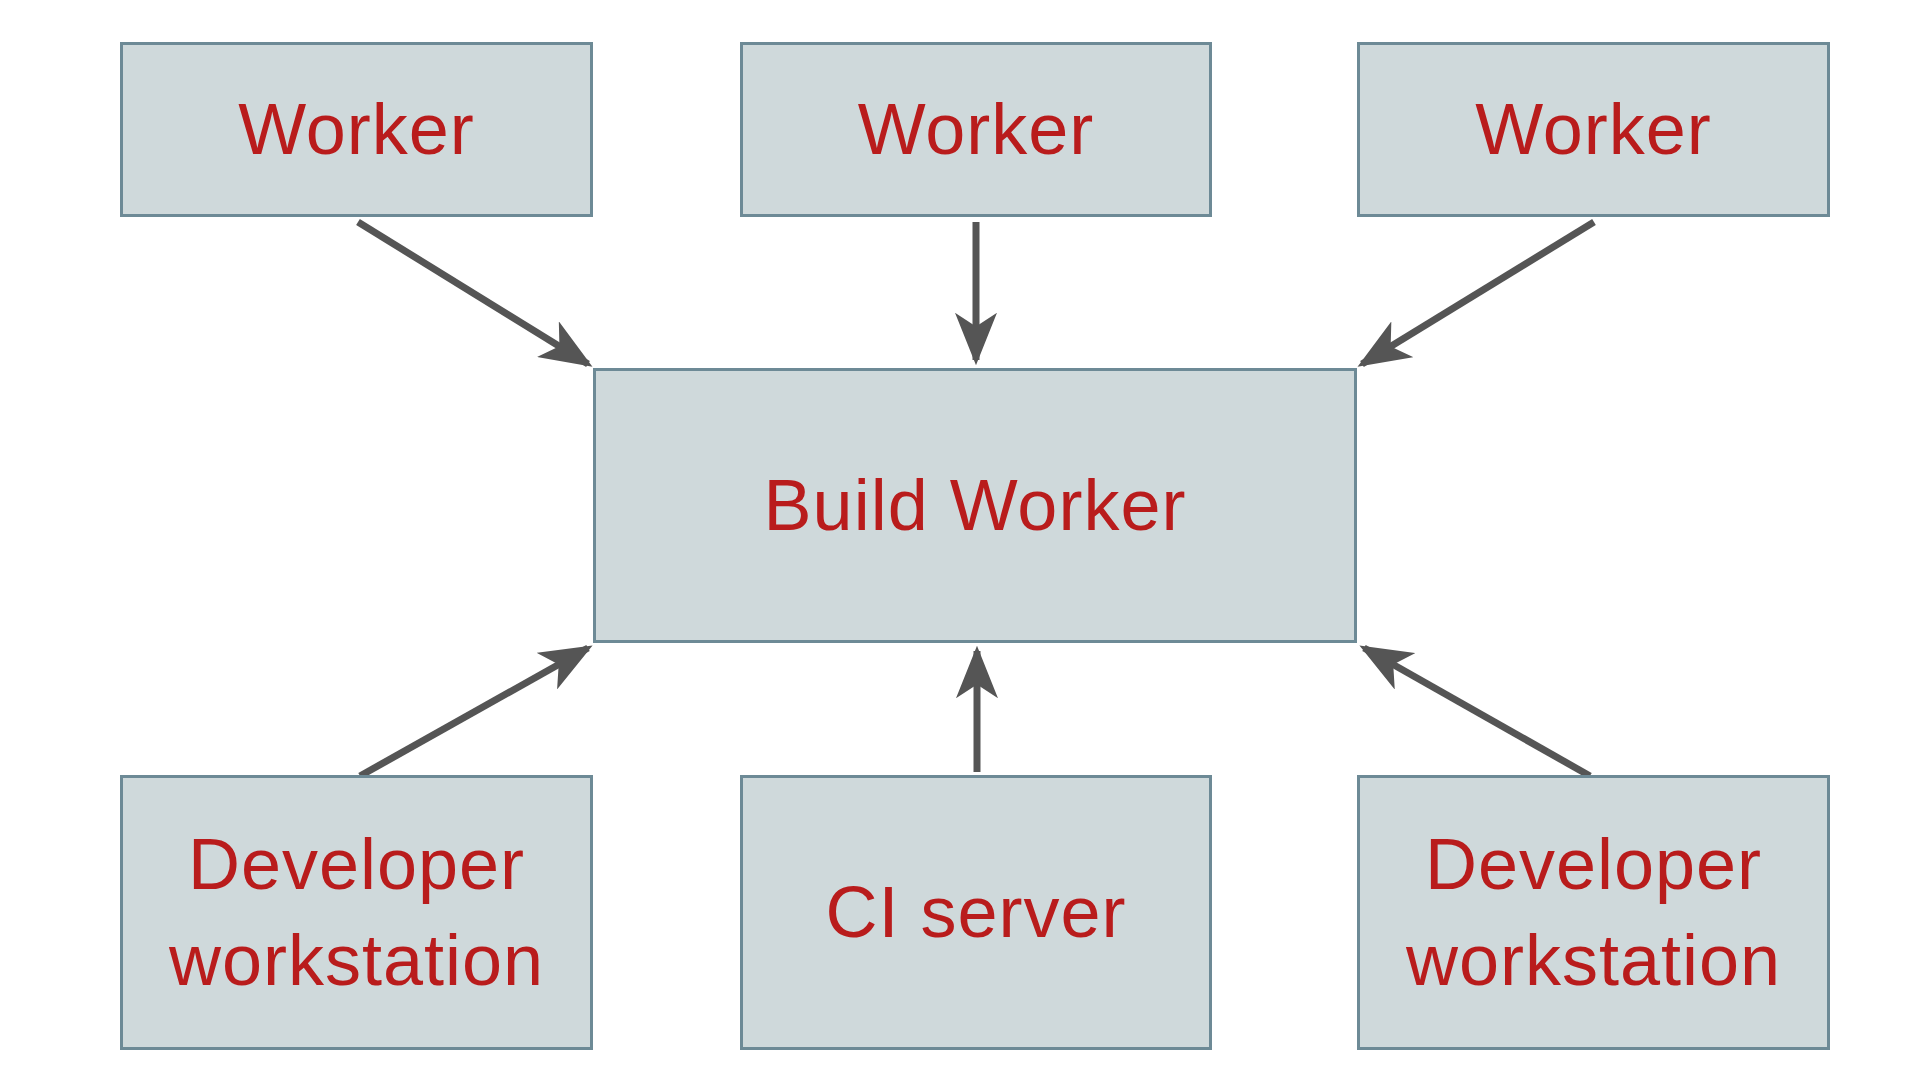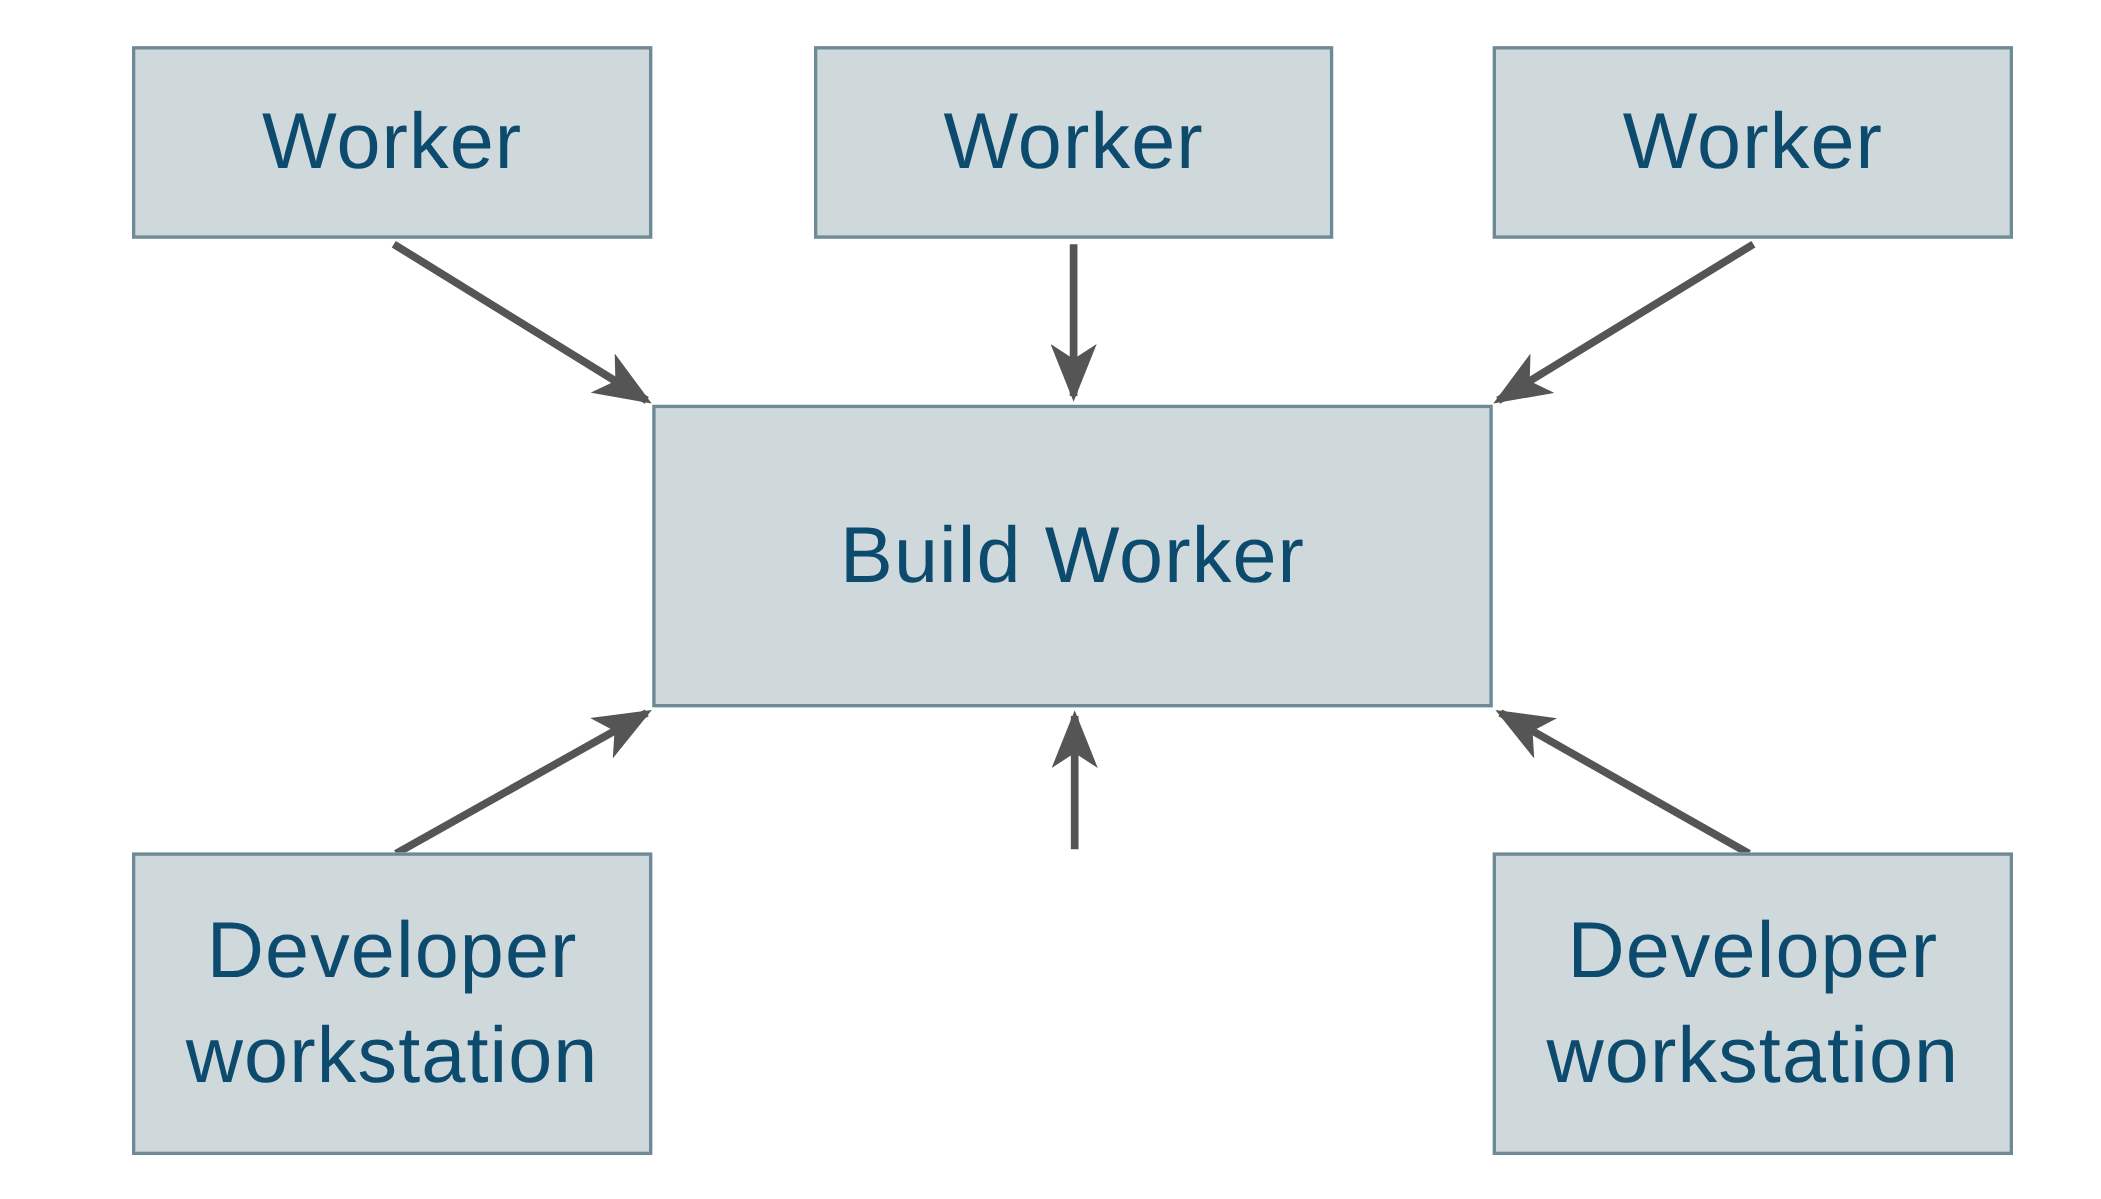--- a/index.html
+++ b/index.html
@@ -23,21 +23,21 @@
   }
   .node {
     position: absolute;
     box-sizing: border-box;
     background: #cfd9db;
     border: 3px solid #6d8a96;
     display: flex;
     align-items: center;
     justify-content: center;
     text-align: center;
-    color: #0c4a6e;
+    color: #b91c1c;
     font-size: 72px;
     line-height: 1.32;
     letter-spacing: 1px;
     padding: 0 14px;
   }
   .node span { display: block; }
   
   #node-worker-1 { left: 120px;  top: 42px;  width: 473px; height: 175px; }
   #node-worker-2 { left: 740px;  top: 42px;  width: 472px; height: 175px; }
   #node-worker-3 { left: 1357px; top: 42px;  width: 473px; height: 175px; }
@@ -78,18 +78,21 @@
   </div>
 
   <div class="node" id="node-build-master">
     <span>Build Worker</span>
   </div>
 
   <div class="node" id="node-dev-workstation-1">
     <span>Developer workstation</span>
   </div>
 
+  <div class="node" id="node-ci-server">
+    <span>CI server</span>
+  </div>
 
   <div class="node" id="node-dev-workstation-2">
     <span>Developer workstation</span>
   </div>
 
 </div>
 
 </body></html>

